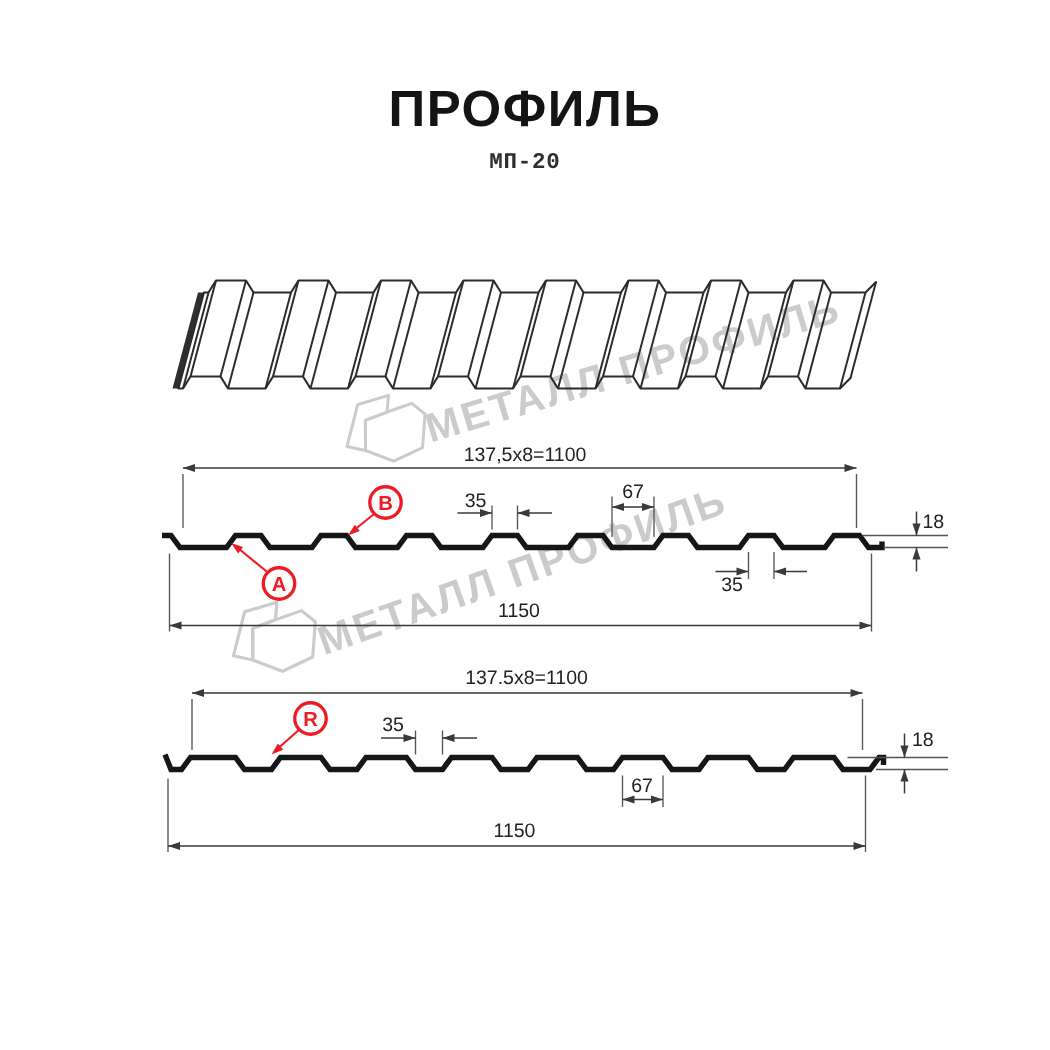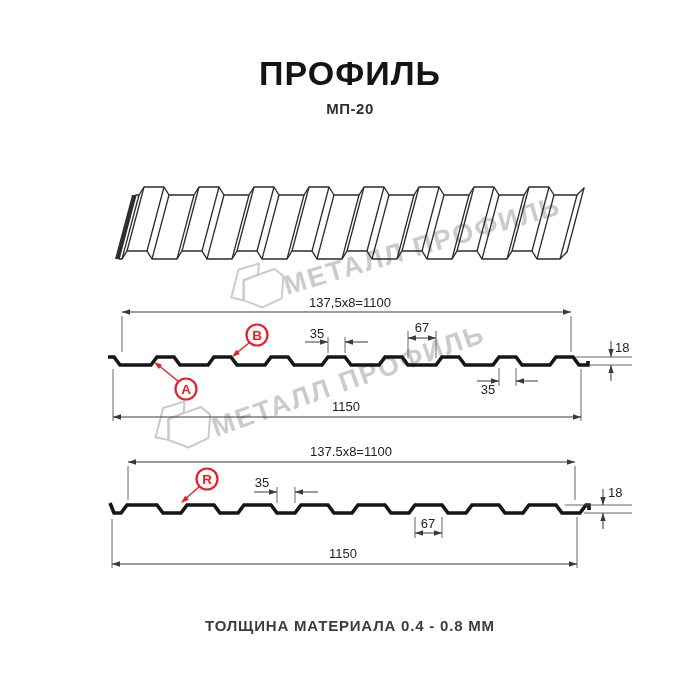--- a/index.html
+++ b/index.html
@@ -1,21 +1,21 @@
 <!DOCTYPE html>
 <html><head>
 <meta charset="utf-8">
 <style>
   html,body{margin:0;padding:0;background:#fff;}
   .page{position:relative;width:700px;height:700px;background:#fff;overflow:hidden;
         font-family:"Liberation Sans",sans-serif;}
   .page-title{position:absolute;top:54px;left:0;width:700px;text-align:center;
         font-size:34px;font-weight:700;letter-spacing:1px;color:#141414;}
   .page-subtitle{position:absolute;top:100px;left:0;width:700px;text-align:center;
-        font-size:15px;font-weight:700;letter-spacing:.5px;color:#2e2e2e;}
+        font-size:15px;font-weight:700;letter-spacing:.5px;color:#2e2e2e;font-family:Liberation Mono, monospace;}
   .page-footer{position:absolute;top:617px;left:0;width:700px;text-align:center;
         font-size:15px;font-weight:700;letter-spacing:.8px;color:#3c3c3c;}
   svg{position:absolute;left:0;top:0;}
   text.dim{font-family:"Liberation Sans",sans-serif;font-size:13px;fill:#222;}
   text.callout{font-family:"Liberation Sans",sans-serif;font-size:13.5px;font-weight:bold;}
   text.wm{font-family:"Liberation Sans",sans-serif;font-size:27px;font-weight:bold;letter-spacing:2px;}
 </style>
 </head>
 <body>
 
@@ -170,14 +170,13 @@
     <text class="dim" text-anchor="middle" x="351" y="456">137.5x8=1100</text>
     <text class="dim" text-anchor="middle" x="262" y="487">35</text>
     <text class="dim" text-anchor="middle" x="428" y="528">67</text>
     <text class="dim" x="608" y="497">18</text>
     <text class="dim" text-anchor="middle" x="343" y="558">1150</text>
     <text class="callout" text-anchor="middle" x="207" y="484" fill="#ed1c24">R</text>
   </svg>
 
   <div class="page-title">ПРОФИЛЬ</div>
   <div class="page-subtitle">МП-20</div>
-  <div class="page-footer">ТОЛЩИНА МАТЕРИАЛА 0.4 - 0.8 ММ</div>
 </div>
 
 </body></html>

